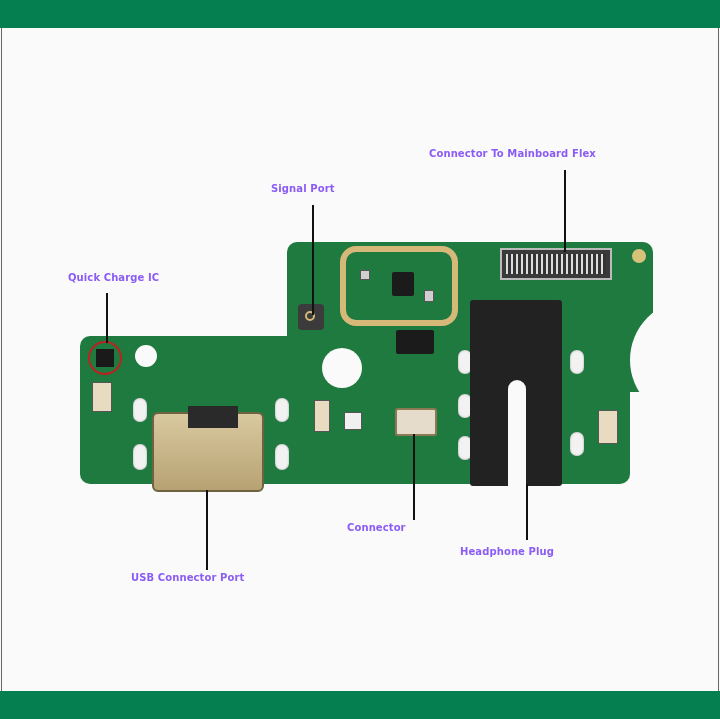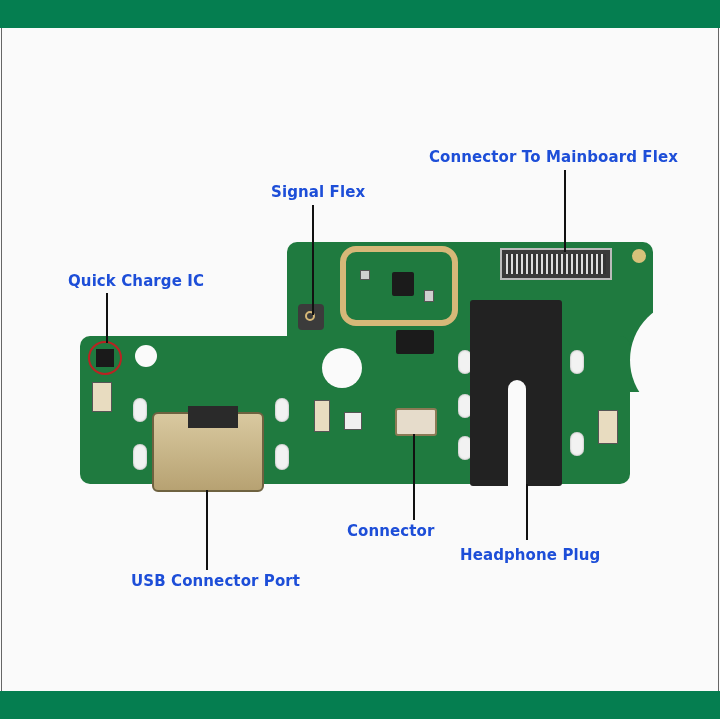--- a/index.html
+++ b/index.html
@@ -1,21 +1,21 @@
 <!DOCTYPE html>
 <html><head>
   <meta charset="utf-8">
   <style>
     html, body { margin: 0; padding: 0; }
     body { width: 720px; height: 719px; background: #fafafa; position: relative; overflow: hidden; font-family: "DejaVu Sans", sans-serif; }
     .band { position: absolute; left: 0; width: 720px; background: #057e50; }
     .band.top { top: 0; height: 28px; }
     .band.bottom { bottom: 0; height: 28px; }
     .frame { position: absolute; left: 1px; top: 28px; width: 718px; height: 663px; border-left: 1px solid #666; border-right: 1px solid #666; box-sizing: border-box; }
-    .label { position: absolute; font-weight: bold; font-size: 15px; color: #1d4ed8; white-space: nowrap; letter-spacing: 0.1px; }
+    .label { position: absolute; font-weight: bold; font-size: 10px; color: #8b5cf6; white-space: nowrap; letter-spacing: 0.1px; }
     .line { position: absolute; width: 2px; background: #111; }
 
     
     .pcb { position: absolute; background: #1f7a3f; }
     .pcb.main { left: 80px; top: 336px; width: 550px; height: 148px; border-radius: 10px; }
     .pcb.upper { left: 287px; top: 242px; width: 366px; height: 150px; border-radius: 10px; }
     .cutout { position: absolute; background: #fafafa; }
     .hole { position: absolute; border-radius: 50%; background: #fafafa; }
     .slot { position: absolute; background: #f2f2f2; border-radius: 8px; box-shadow: inset 0 0 2px #999; }
     .shield { position: absolute; left: 340px; top: 246px; width: 118px; height: 80px; border: 6px solid #d6b878; border-radius: 16px; box-sizing: border-box; }
@@ -79,19 +79,19 @@
 <div class="jack-slot"></div>
 
 <div class="line" style="left:564px; top:170px; height:82px;"></div>
 <div class="line" style="left:312px; top:205px; height:110px;"></div>
 <div class="line" style="left:106px; top:293px; height:50px;"></div>
 <div class="line" style="left:413px; top:434px; height:86px;"></div>
 <div class="line" style="left:526px; top:484px; height:56px;"></div>
 <div class="line" style="left:206px; top:490px; height:80px;"></div>
 
 <div class="label" style="left:429px; top:148px;">Connector To Mainboard Flex</div>
-<div class="label" style="left:271px; top:183px;">Signal Flex</div>
+<div class="label" style="left:271px; top:183px;">Signal Port</div>
 <div class="label" style="left:68px; top:272px;">Quick Charge IC</div>
 <div class="label" style="left:347px; top:522px;">Connector</div>
 <div class="label" style="left:460px; top:546px;">Headphone Plug</div>
 <div class="label" style="left:131px; top:572px;">USB Connector Port</div>
 
 <div class="band bottom"></div>
 
 </body></html>

